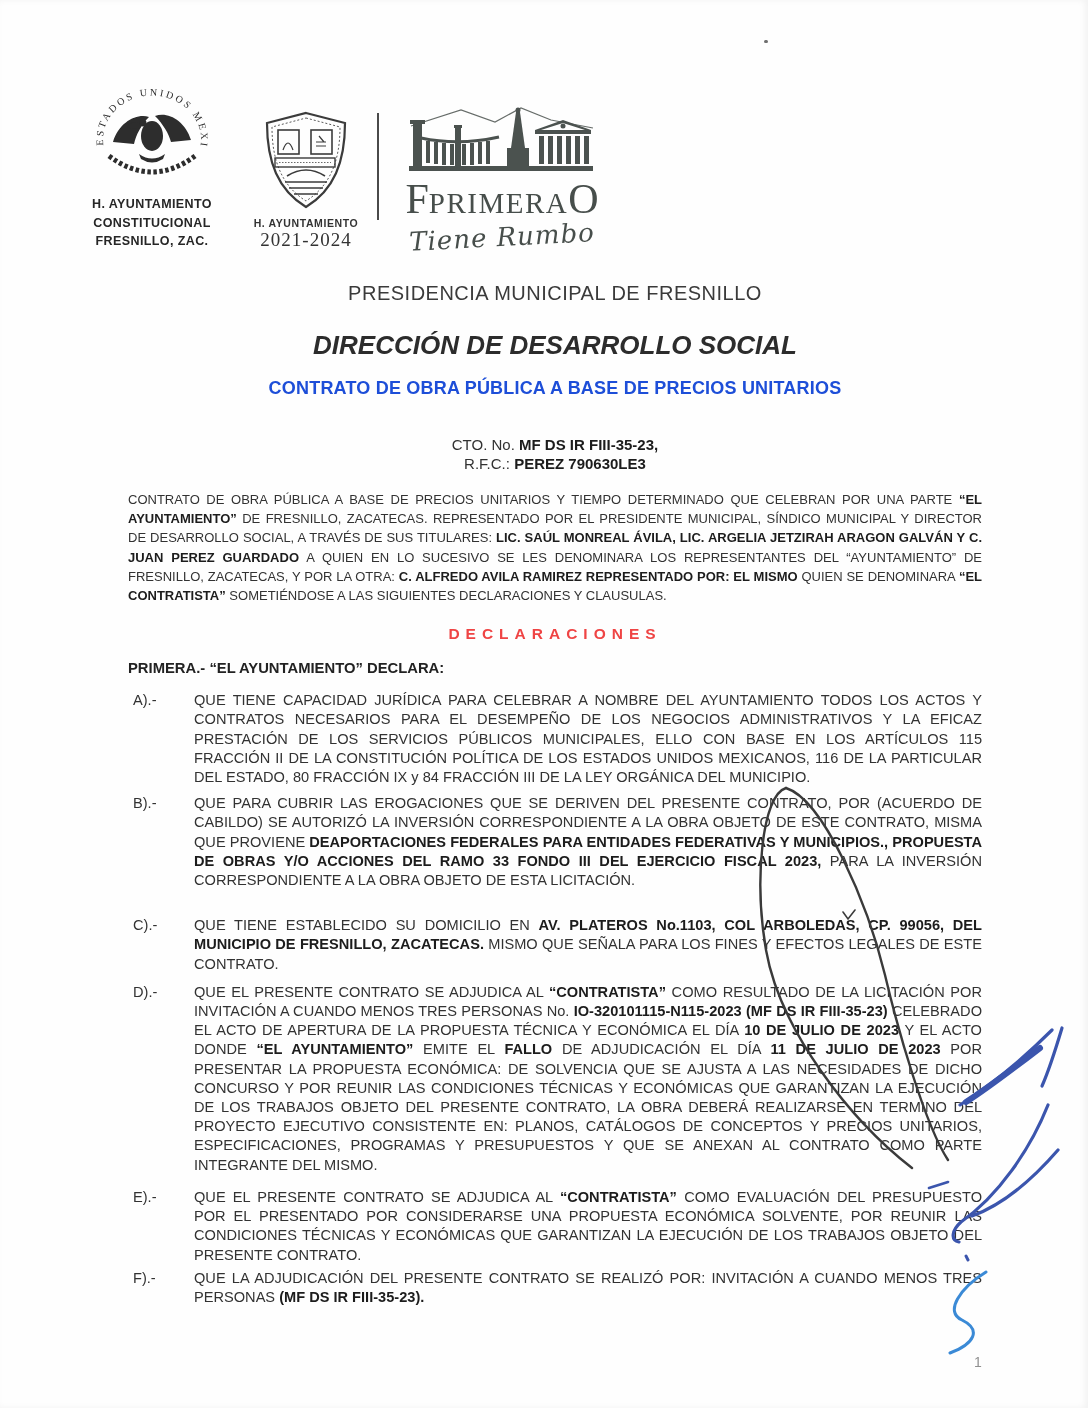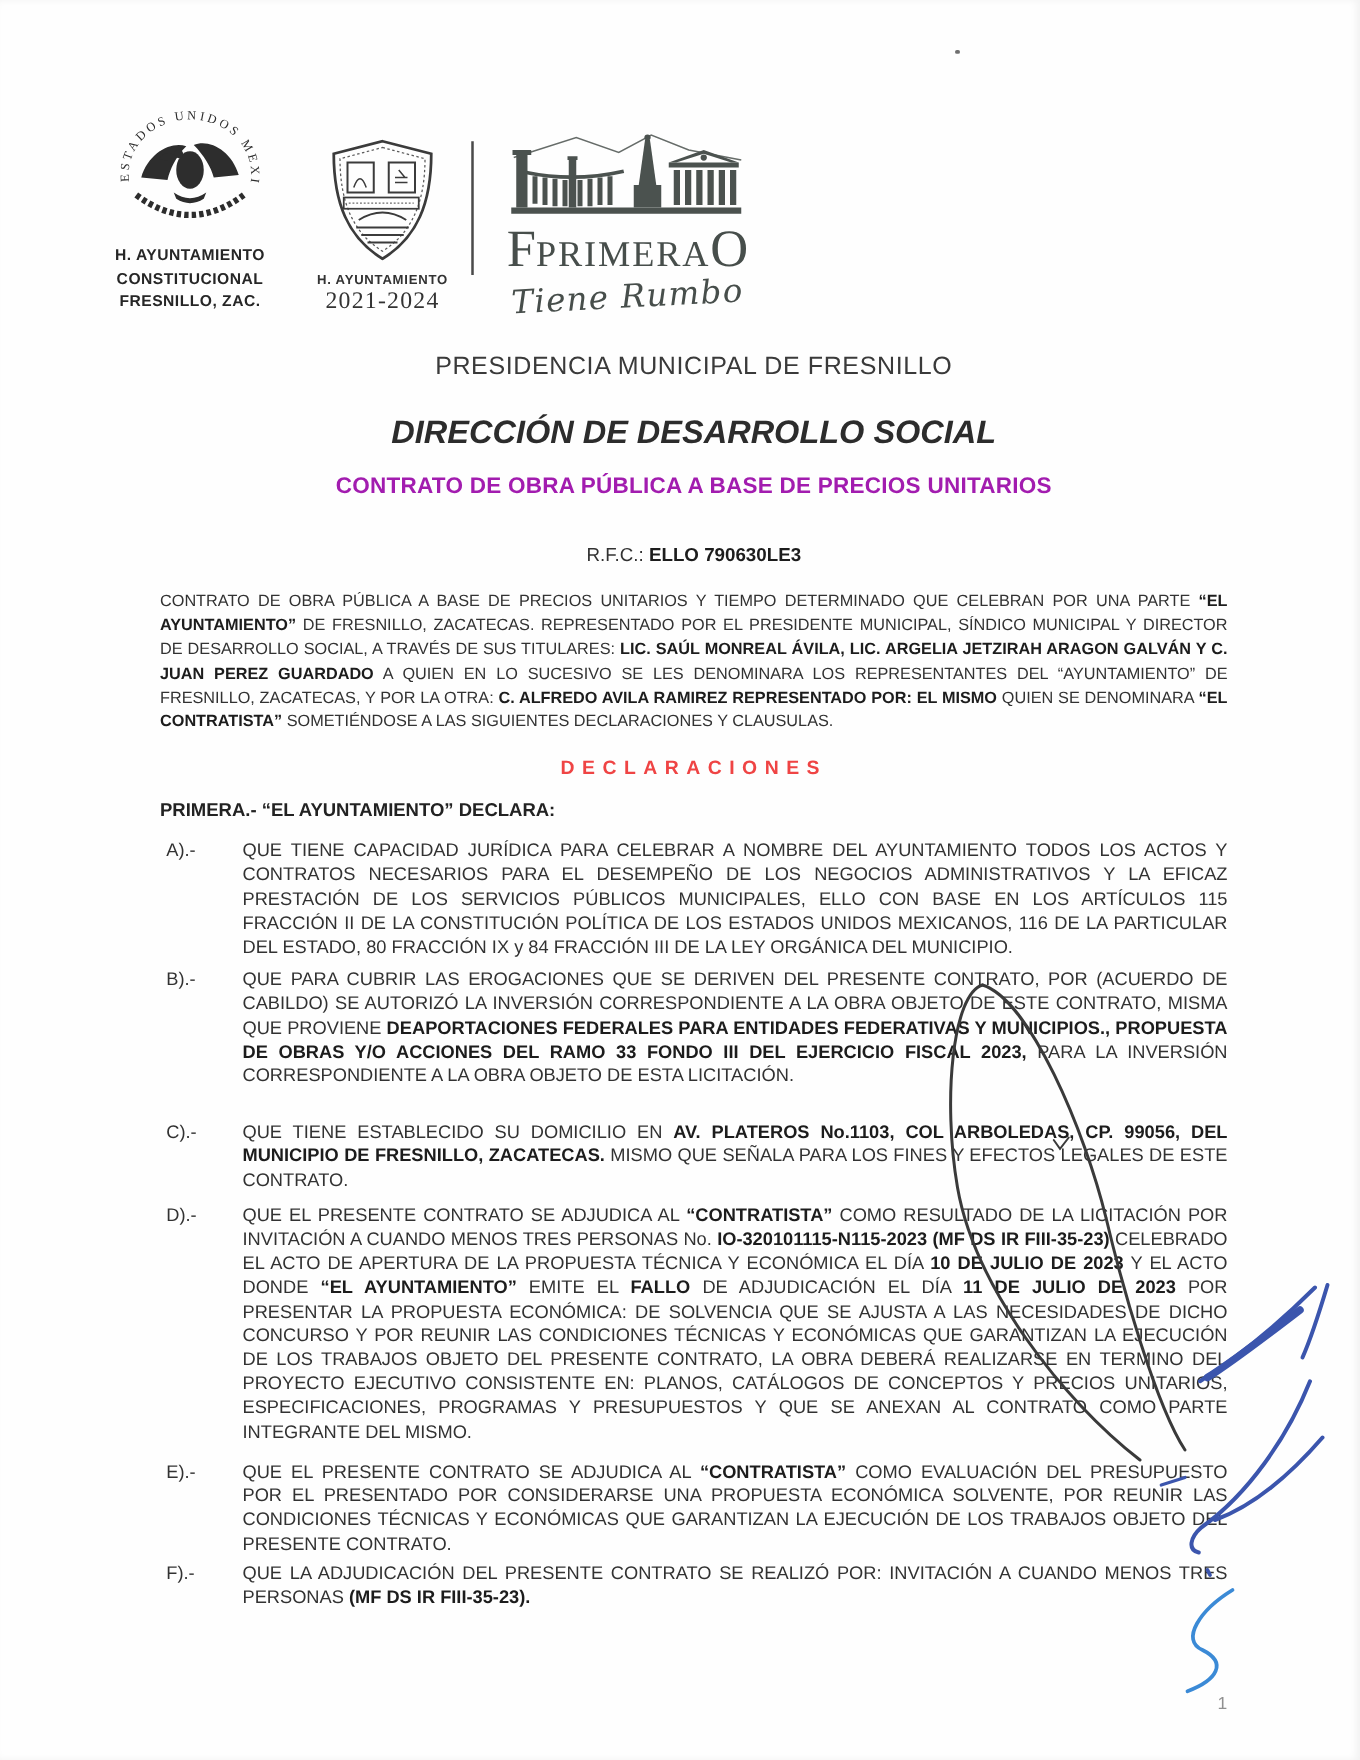--- a/index.html
+++ b/index.html
@@ -19,21 +19,21 @@
   .hdr-divider{position:absolute; left:377px; top:113px; width:2px; height:107px; background:#4a4a4a;}
   .hdr-brand{position:absolute; left:392px; top:104px; width:220px; text-align:center; color:#474e4b;}
   .brand-word{display:flex; justify-content:center; align-items:baseline; font-family:"Liberation Serif", serif; line-height:1; margin-top:2px;}
   .brand-word .cap{font-size:42px;}
   .brand-word .mid{font-size:29px; letter-spacing:1.5px;}
   .brand-tagline{font-family:"DejaVu Serif", serif; font-style:italic; font-size:26px; letter-spacing:1px; transform:rotate(-3deg); margin-top:2px;}
   
   .doc{position:absolute; left:128px; top:276px; width:854px;}
   .t1{margin:6px 0 0; text-align:center; font-size:20px; font-weight:normal; letter-spacing:.5px; color:#3a3a3a;}
   .t2{margin:25px 0 0; text-align:center; font-size:26px; font-weight:bold; color:#2c2c2c;font-style:italic;}
-  .t3{margin:17px 0 0; text-align:center; font-size:18px; font-weight:bold; letter-spacing:.2px; color:#a21caf;}
+  .t3{margin:17px 0 0; text-align:center; font-size:18px; font-weight:bold; letter-spacing:.2px; color:#1d4ed8;}
   .cto{margin:36px 0 0; text-align:center; font-size:15px; line-height:19px;}
   .b{font-weight:bold; color:#1c1c1c;}
   .intro{margin:17px 0 0; font-size:13px; line-height:19.2px; text-align:justify;}
   .decl-h{margin:20px 0 0; text-align:center; font-size:15.5px; font-weight:bold; letter-spacing:6px; color:#ef4444;}
   .primera{margin:17px 0 0; font-size:14.8px; font-weight:bold; color:#222;}
   .items{margin-top:0;}
   .item{display:flex; font-size:14.6px; line-height:19.2px;}
   .item .lbl{flex:0 0 66px; padding-left:5px; box-sizing:border-box;}
   .item .txt{flex:1; text-align:justify;}
   .item-a{margin-top:15px;} .item-b{margin-top:7px;} .item-c{margin-top:26px;}
@@ -130,21 +130,22 @@
         <span class="cap">O</span>
     </div>
     <div class="brand-tagline">Tiene Rumbo</div>
   </div>
 
   <div class="doc">
     <div class="t1">PRESIDENCIA MUNICIPAL DE FRESNILLO</div>
     <div class="t2">DIRECCIÓN DE DESARROLLO SOCIAL</div>
     <div class="t3">CONTRATO DE OBRA PÚBLICA A BASE DE PRECIOS UNITARIOS</div>
     <div class="cto">
-      <div><span>R.F.C.: </span><span class="b">ELLO 790630LE3</span></div>
+      <div><span>CTO. No. </span><span class="b">MF DS IR FIII-35-23,</span></div>
+      <div><span>R.F.C.: </span><span class="b">PEREZ 790630LE3</span></div>
     </div>
 
     <p class="intro"><span>CONTRATO DE OBRA PÚBLICA A BASE DE PRECIOS UNITARIOS Y TIEMPO DETERMINADO QUE CELEBRAN POR UNA PARTE </span><span class="b">“EL AYUNTAMIENTO”</span><span> DE FRESNILLO, ZACATECAS. REPRESENTADO POR EL PRESIDENTE MUNICIPAL, SÍNDICO MUNICIPAL Y DIRECTOR DE DESARROLLO SOCIAL,  A TRAVÉS DE SUS TITULARES: </span><span class="b">LIC. SAÚL MONREAL ÁVILA,  LIC. ARGELIA JETZIRAH ARAGON GALVÁN Y C. JUAN PEREZ GUARDADO</span><span> A QUIEN EN LO SUCESIVO SE LES DENOMINARA LOS REPRESENTANTES DEL “AYUNTAMIENTO” DE FRESNILLO, ZACATECAS, Y POR LA OTRA: </span><span class="b">C. ALFREDO AVILA RAMIREZ  REPRESENTADO POR: EL MISMO</span><span> QUIEN SE DENOMINARA </span><span class="b">“EL CONTRATISTA”</span><span> SOMETIÉNDOSE A LAS SIGUIENTES DECLARACIONES Y CLAUSULAS.</span></p>
 
     <div class="decl-h">DECLARACIONES</div>
     <div class="primera">PRIMERA.- “EL AYUNTAMIENTO” DECLARA:</div>
 
     <div class="items">
       <div class="item item-a">
         <div class="lbl">A).-</div>

